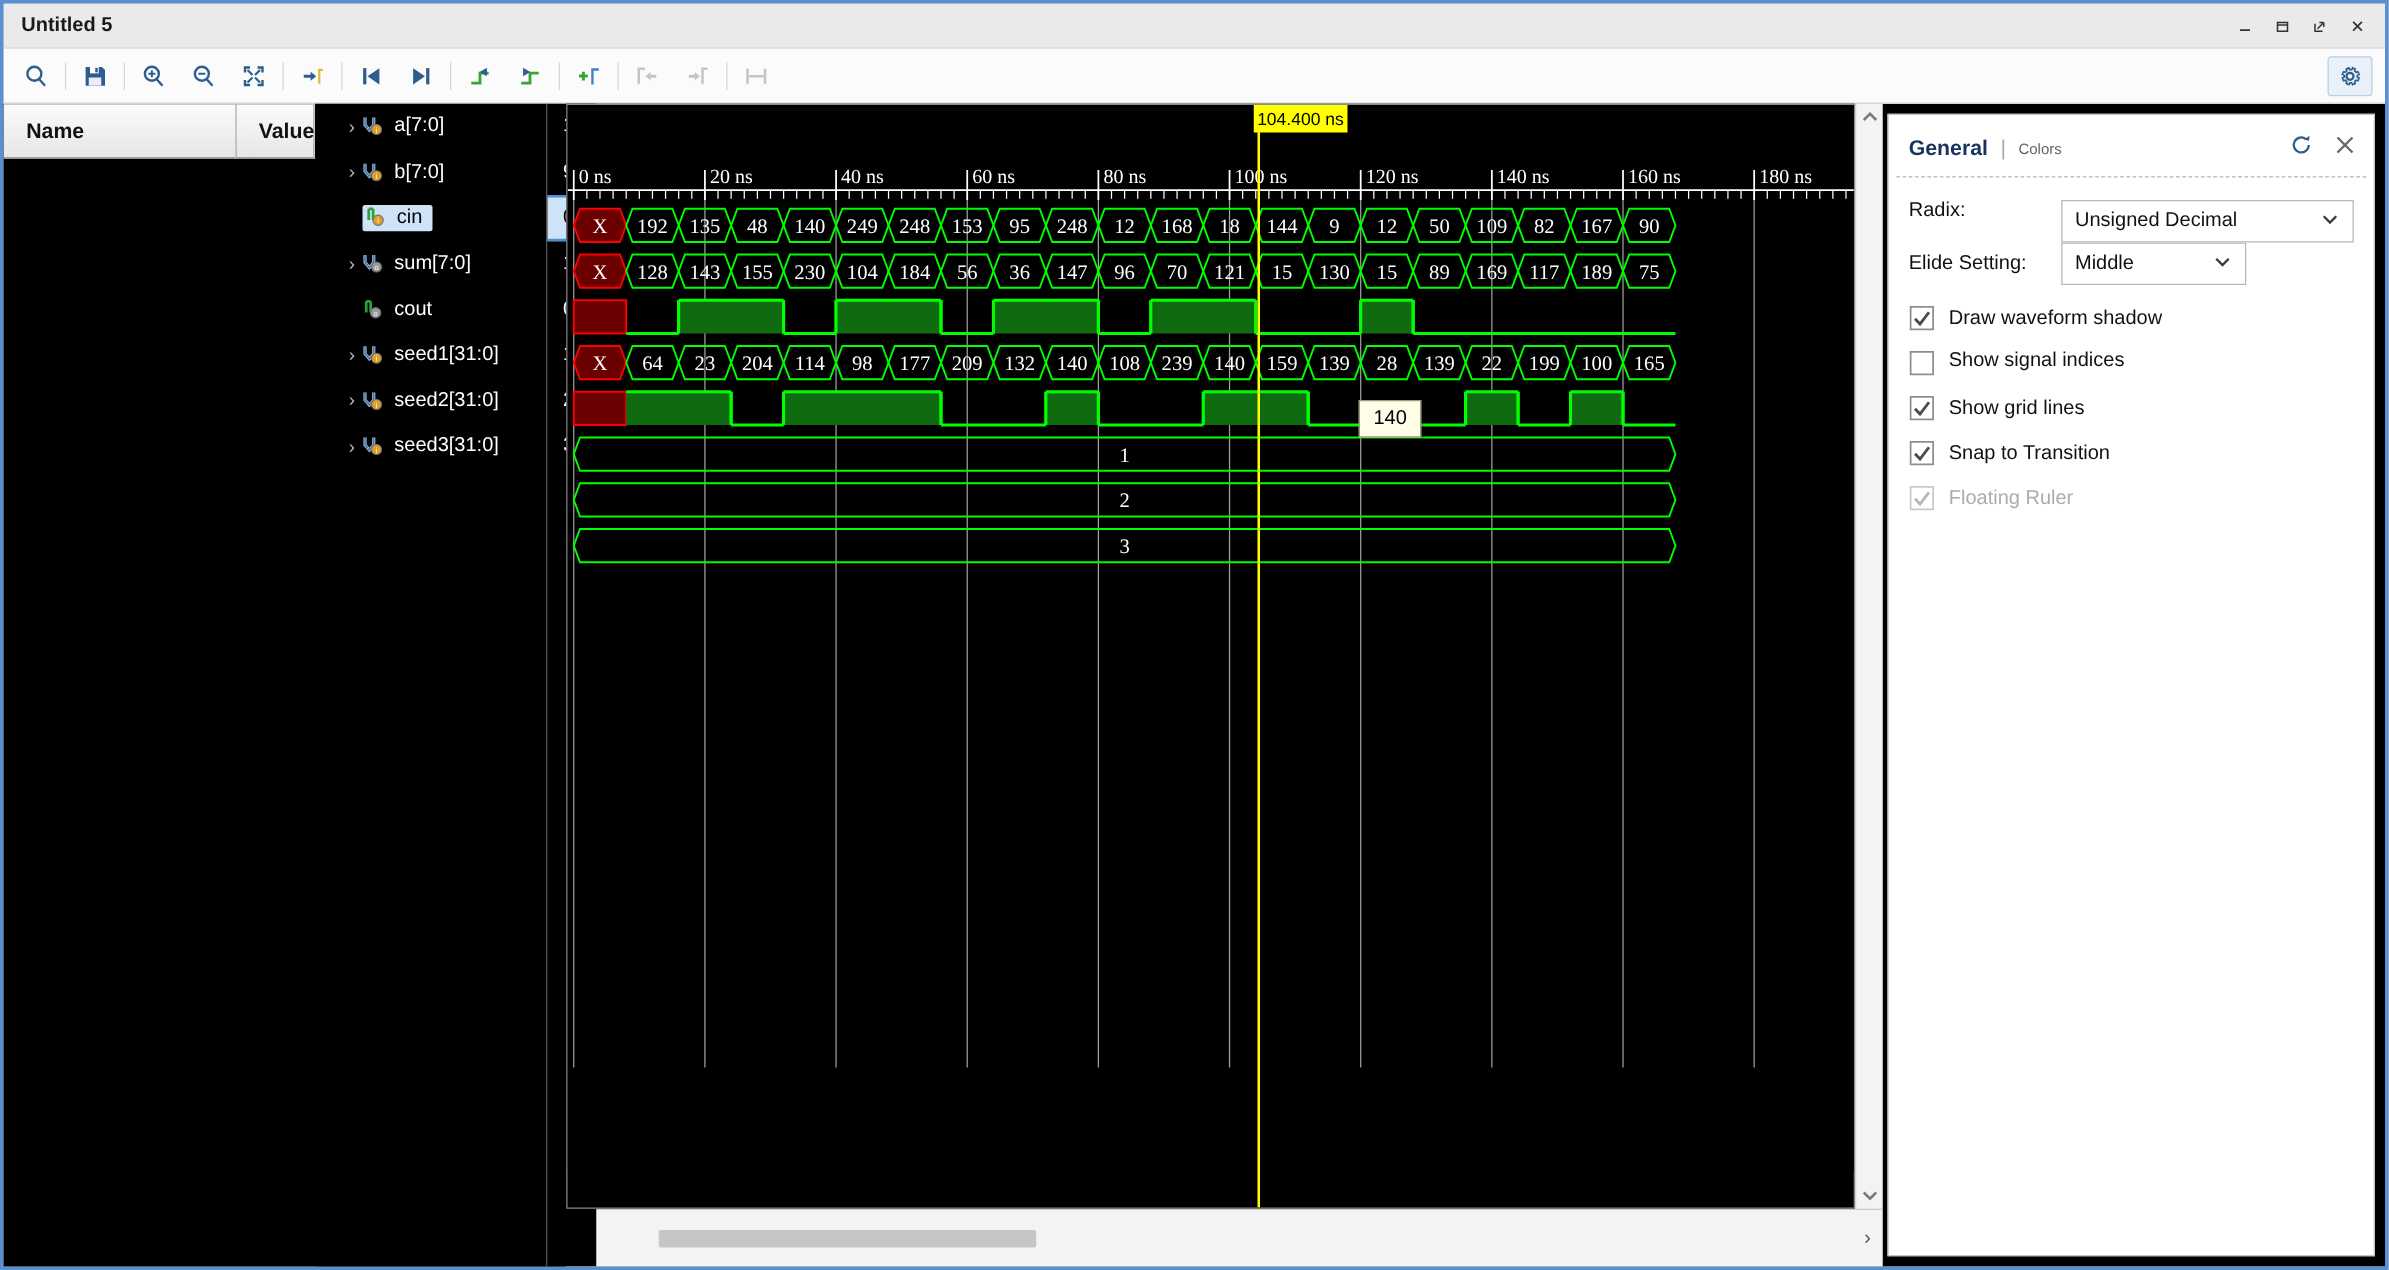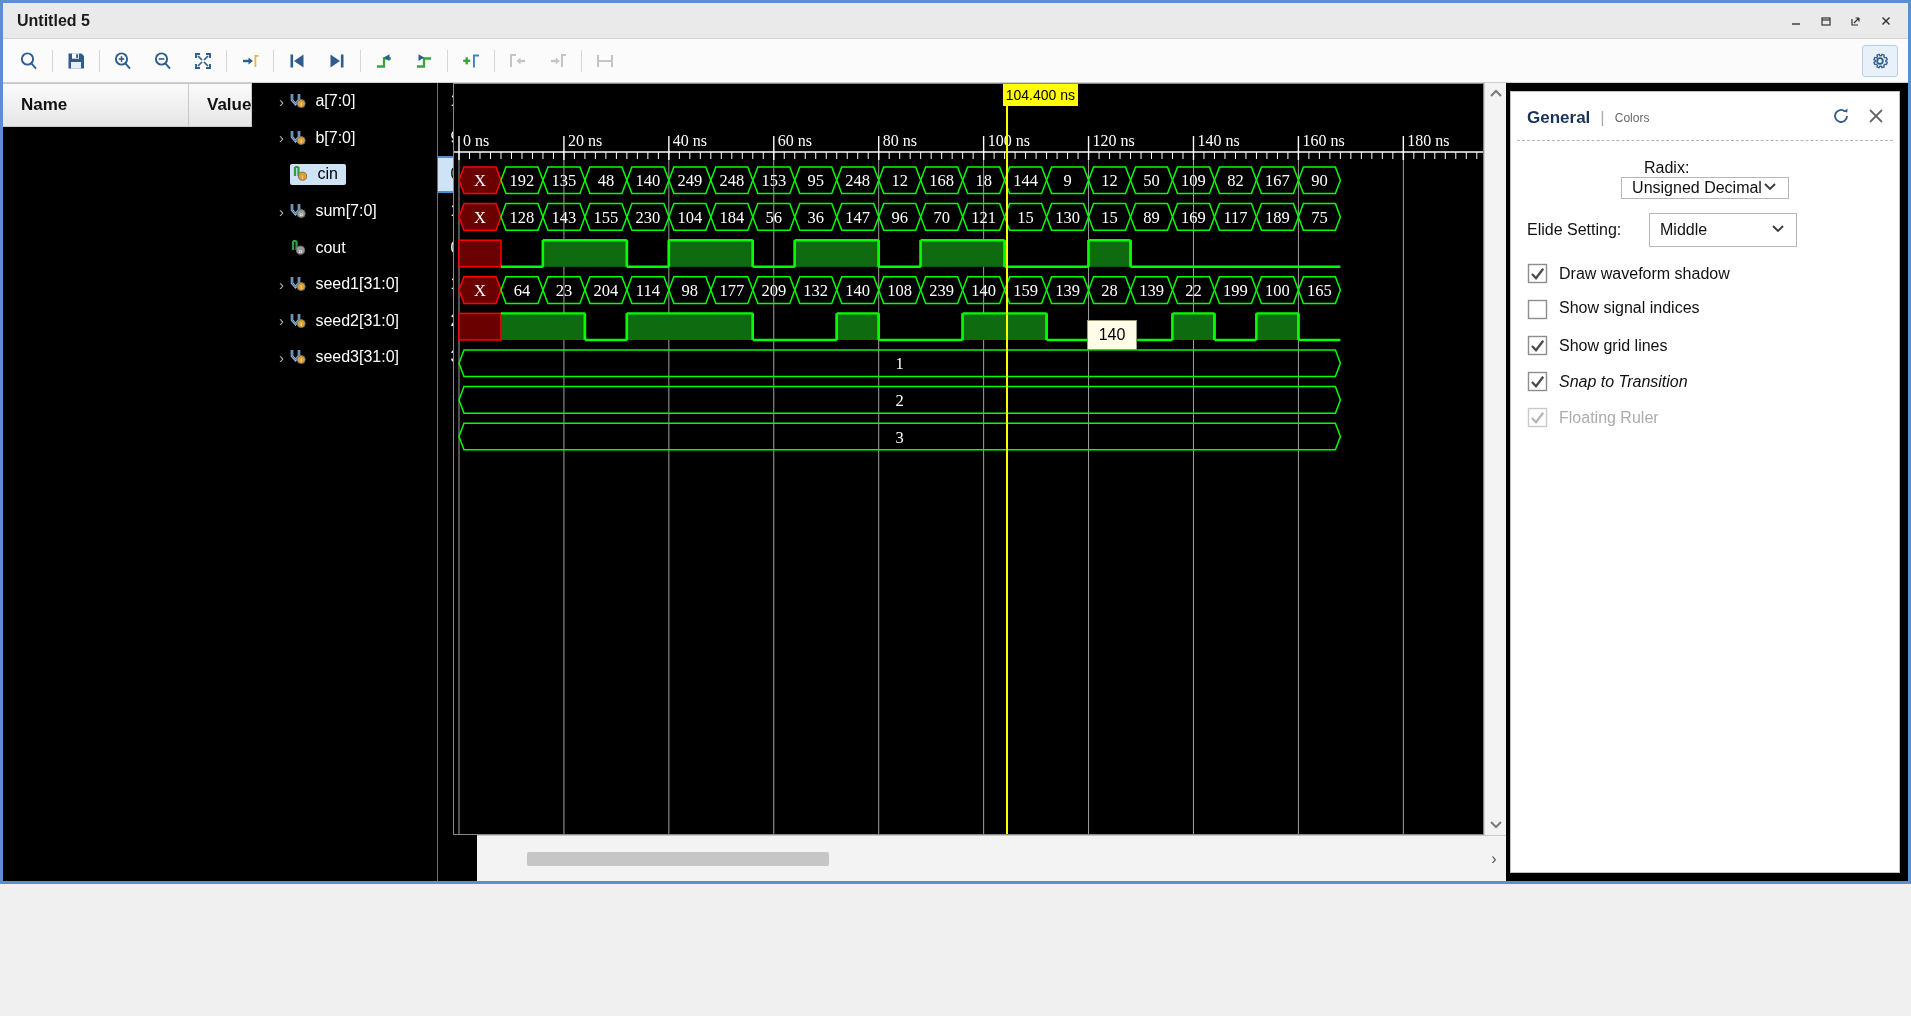--- a/index.html
+++ b/index.html
@@ -4,21 +4,21 @@
 <style>
   * { box-sizing: border-box; margin: 0; padding: 0; }
   html, body {
     width: 1911px; height: 1016px;
     background: #f0f0f0;
     font-family: "Liberation Sans", sans-serif;
     overflow: hidden;
   }
   .app {
     position: absolute; left: 0; top: 0;
-    width: 1911px; height: 884px;
+    width: 1911px; height: 1016px;
     background: #ffffff;
     border: 3px solid #5a8fd0;
     display: flex; flex-direction: column;
   }
 
   
   .titlebar {
     height: 36px; min-height: 36px;
     background: #eaeaea;
     display: flex; align-items: center;
@@ -830,21 +830,21 @@
                 <line x1="3" y1="3" x2="15" y2="15" stroke="#666" stroke-width="1.8"></line>
                 <line x1="15" y1="3" x2="3" y2="15" stroke="#666" stroke-width="1.8"></line>
               </svg>
           </span>
         </span>
       </div>
       <div style="border-top:1px dashed #b5b5b5;margin:0 6px;"></div>
 
       <div style="padding:18px 16px 0 16px;">
 
-        <div style="display:flex;align-items:center;margin-bottom:14px;flex-direction:column;">
+        <div style="display:flex;">
           <span style="width:122px;font-size:16px;color:#111;">Radix:</span>
           <div style="flex:1;height:34px;border:1px solid #b7b7b7;background:#fff;display:flex;align-items:center;padding:0 10px;cursor:pointer;">
             <span style="font-size:16px;color:#111;">Unsigned Decimal</span>
             <span style="margin-left:auto;">
               <svg width="16" height="16" viewBox="0 0 16 16">
                   <path d="M3 6 L8 11 L13 6" fill="none" stroke="#3a3a3a" stroke-width="1.9"></path>
                 </svg>
             </span>
           </div>
         </div>
@@ -887,21 +887,21 @@
               </span>
               <span style="margin-left:11px;font-size:16px;color:#111;">Show grid lines</span>
             </div>
             <div style="display: flex; align-items: center; margin-bottom: 15px; cursor: pointer;">
               <span style="display:flex;">
                 <svg width="21" height="21" viewBox="0 0 21 21">
                   <rect x="1.5" y="1.5" width="18" height="18" fill="#fff" stroke="#8e8e8e" stroke-width="1.4"></rect>
                   <path d="M5 11 L9 15.2 L16.2 5.8" fill="none" stroke="#4a4a4a" stroke-width="2.3"></path>
                 </svg>
               </span>
-              <span style="margin-left:11px;font-size:16px;color:#111;font-style:italic;">Snap to Transition</span>
+              <span style="margin-left:11px;font-size:16px;color:#111;">Snap to Transition</span>
             </div>
             <div style="display: flex; align-items: center; margin-bottom: 15px; cursor: pointer;">
               <span style="display:flex;">
                 <svg width="21" height="21" viewBox="0 0 21 21">
                   <rect x="1.5" y="1.5" width="18" height="18" fill="#fff" stroke="#c9c9c9" stroke-width="1.4"></rect>
                   <path d="M5 11 L9 15.2 L16.2 5.8" fill="none" stroke="#b6b6b6" stroke-width="2.3"></path>
                 </svg>
               </span>
               <span style="margin-left:11px;font-size:16px;color:#acacac;">Floating Ruler</span>
             </div>

